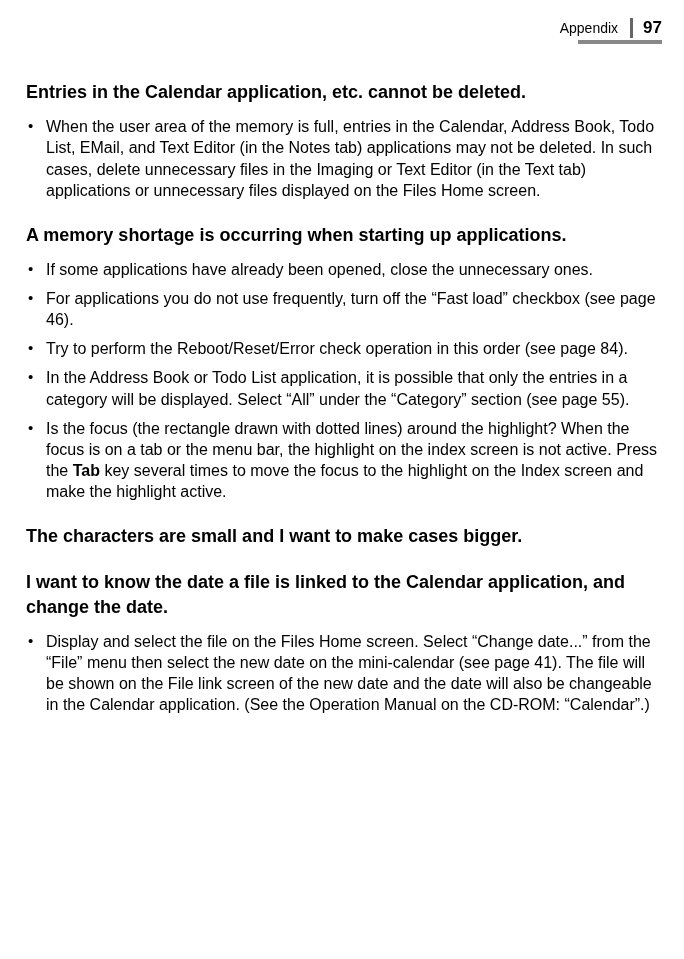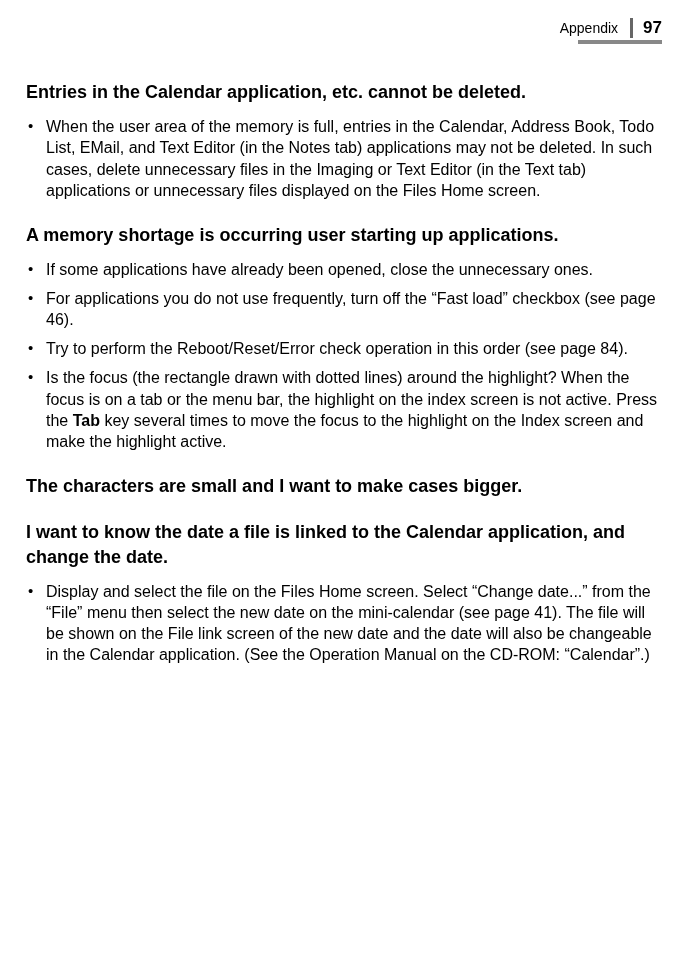--- a/index.html
+++ b/index.html
@@ -76,27 +76,30 @@
 </div>
 <div class="header-line"></div>
 
 <div class="content">
 
   <h2>Entries in the Calendar application, etc. cannot be deleted.</h2>
   <ul>
     <li>When the user area of the memory is full, entries in the Calendar, Address Book, Todo List, EMail, and Text Editor (in the Notes tab) applications may not be deleted. In such cases, delete unnecessary files in the Imaging or Text Editor (in the Text tab) applications or unnecessary files displayed on the Files Home screen.</li>
   </ul>
 
-  <h2>A memory shortage is occurring user starting up applications.</h2>
+  <h2>A memory shortage is occurring when starting up applications.</h2>
   <ul>
     <li>If some applications have already been opened, close the unnecessary ones.</li>
     <li>For applications you do not use frequently, turn off the “Fast load” checkbox  (see page 46).</li>
     <li>Try to perform the Reboot/Reset/Error check operation in this order (see page 84).</li>
   </ul>
 
+  <ul>
+    <li>In the Address Book or Todo List application, it is possible that only the entries in a category will be displayed. Select “All” under the “Category” section (see page 55).</li>
+  </ul>
 
   <ul>
     <li><span>Is the focus (the rectangle drawn with dotted lines) around the highlight? When the focus is on a tab or the menu bar, the highlight on the index screen is not active. Press the </span><span class="b">Tab</span><span> key several times to move the focus to the highlight on the Index screen and make the highlight active.</span></li>
   </ul>
 
   <h2>The characters are small and I want to make cases bigger.</h2>
 
   <h2>I want to know the date a file is linked to the Calendar application, and change the date.</h2>
   <ul>
     <li>Display and select the file on the Files Home screen. Select “Change date...” from the “File” menu then select the new date on the mini-calendar (see page 41). The file will be shown on the File link screen of the new date and the date will also be changeable in the Calendar application. (See the Operation Manual on the CD-ROM: “Calendar”.)</li>

